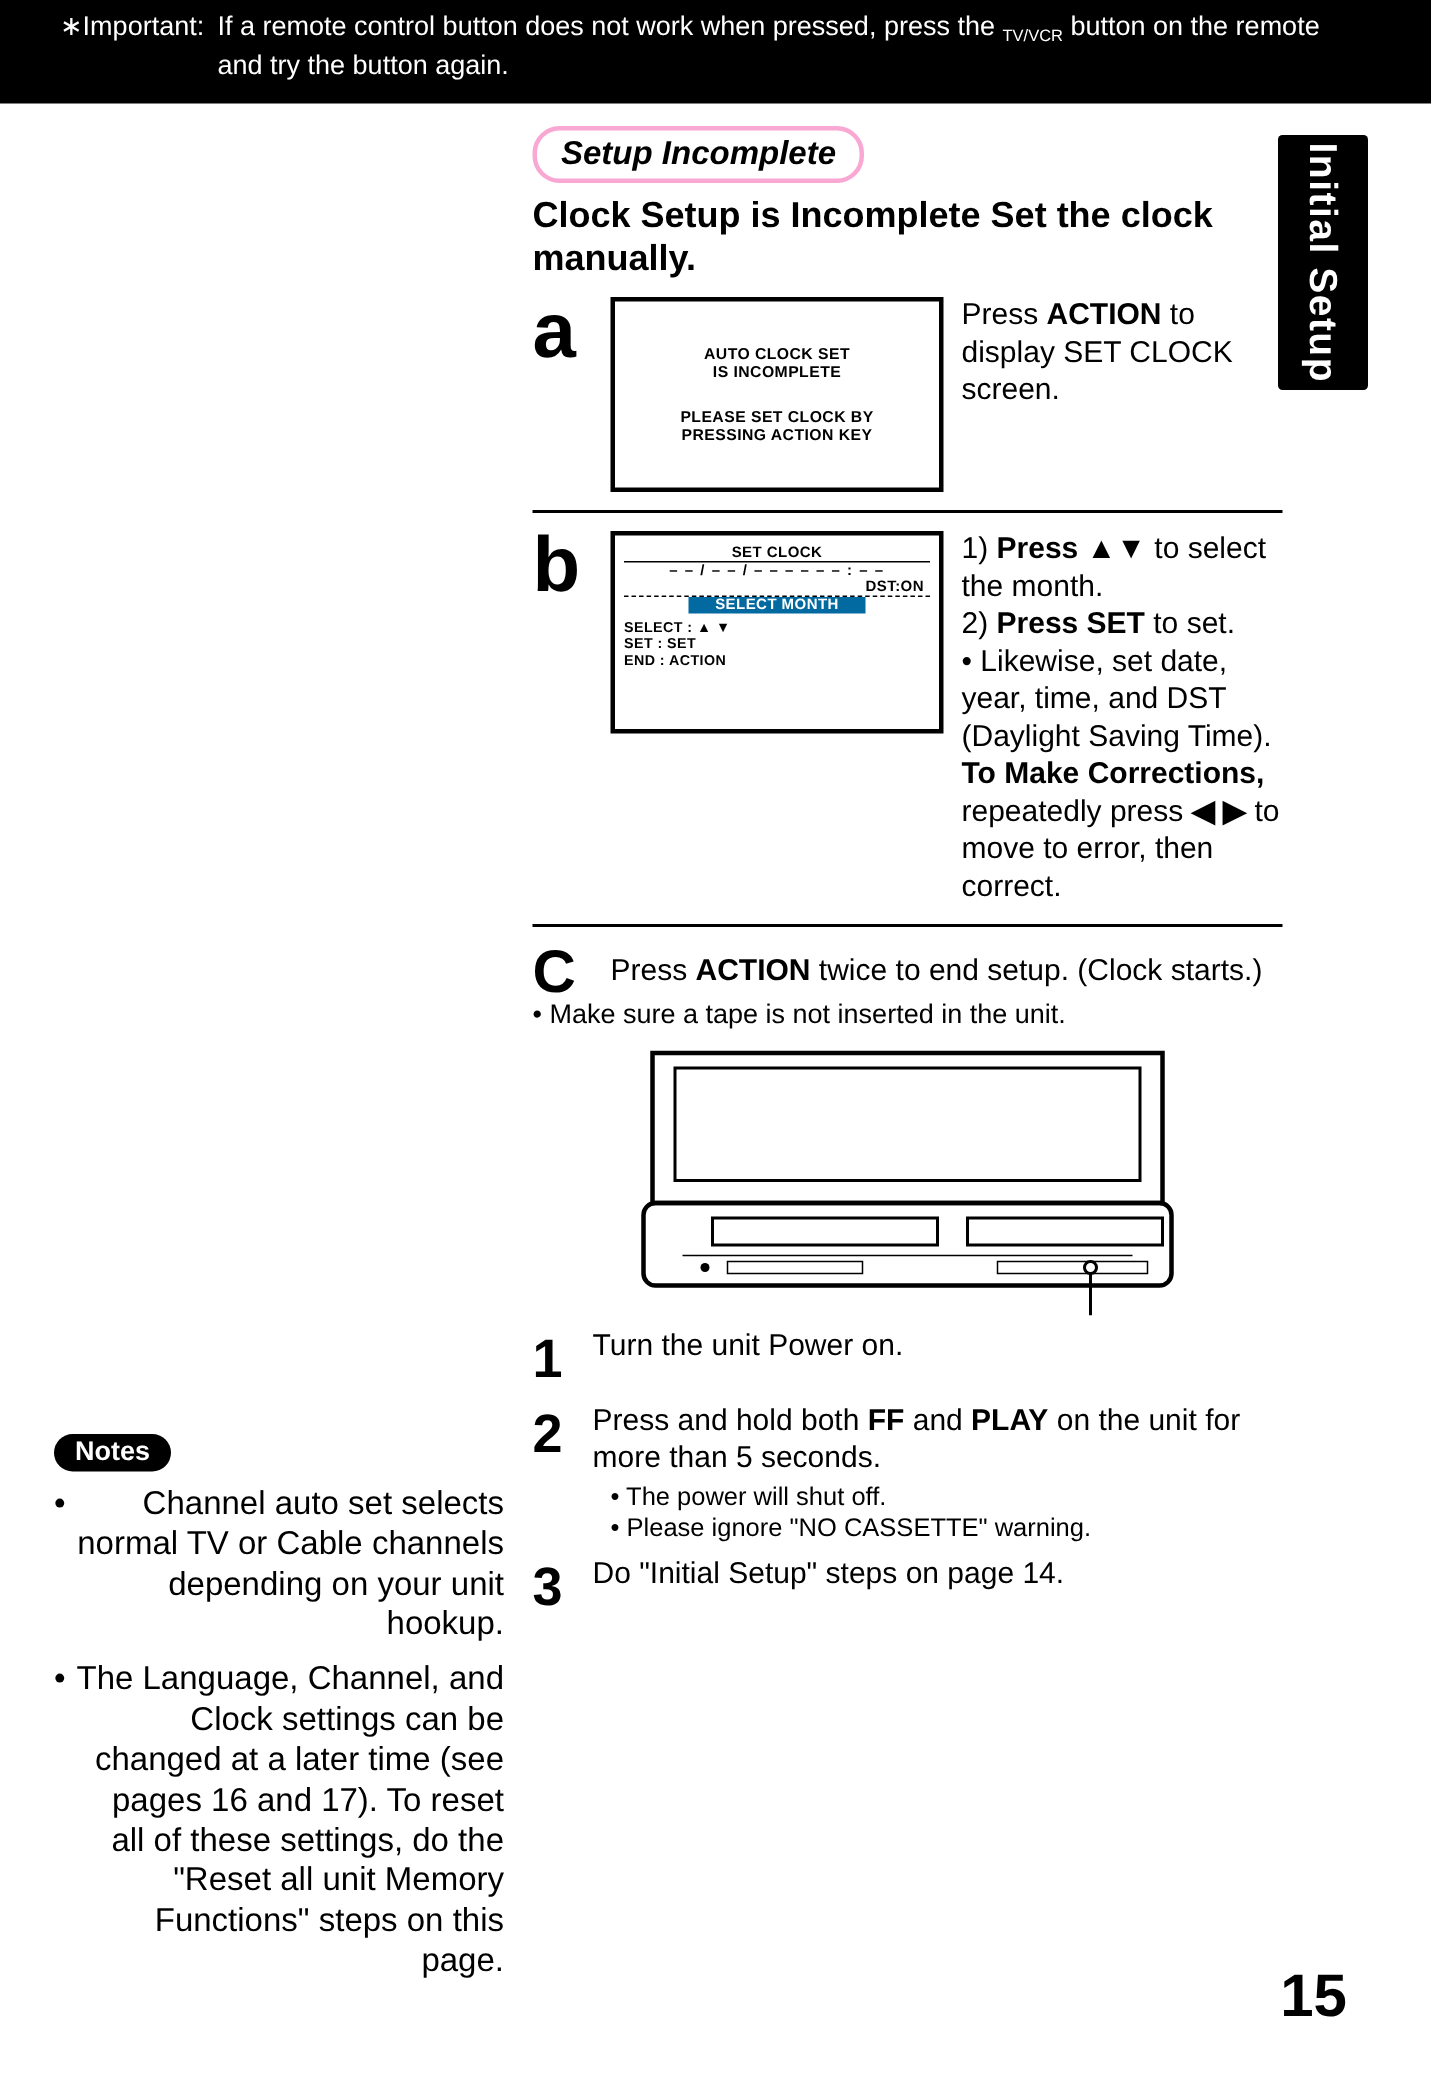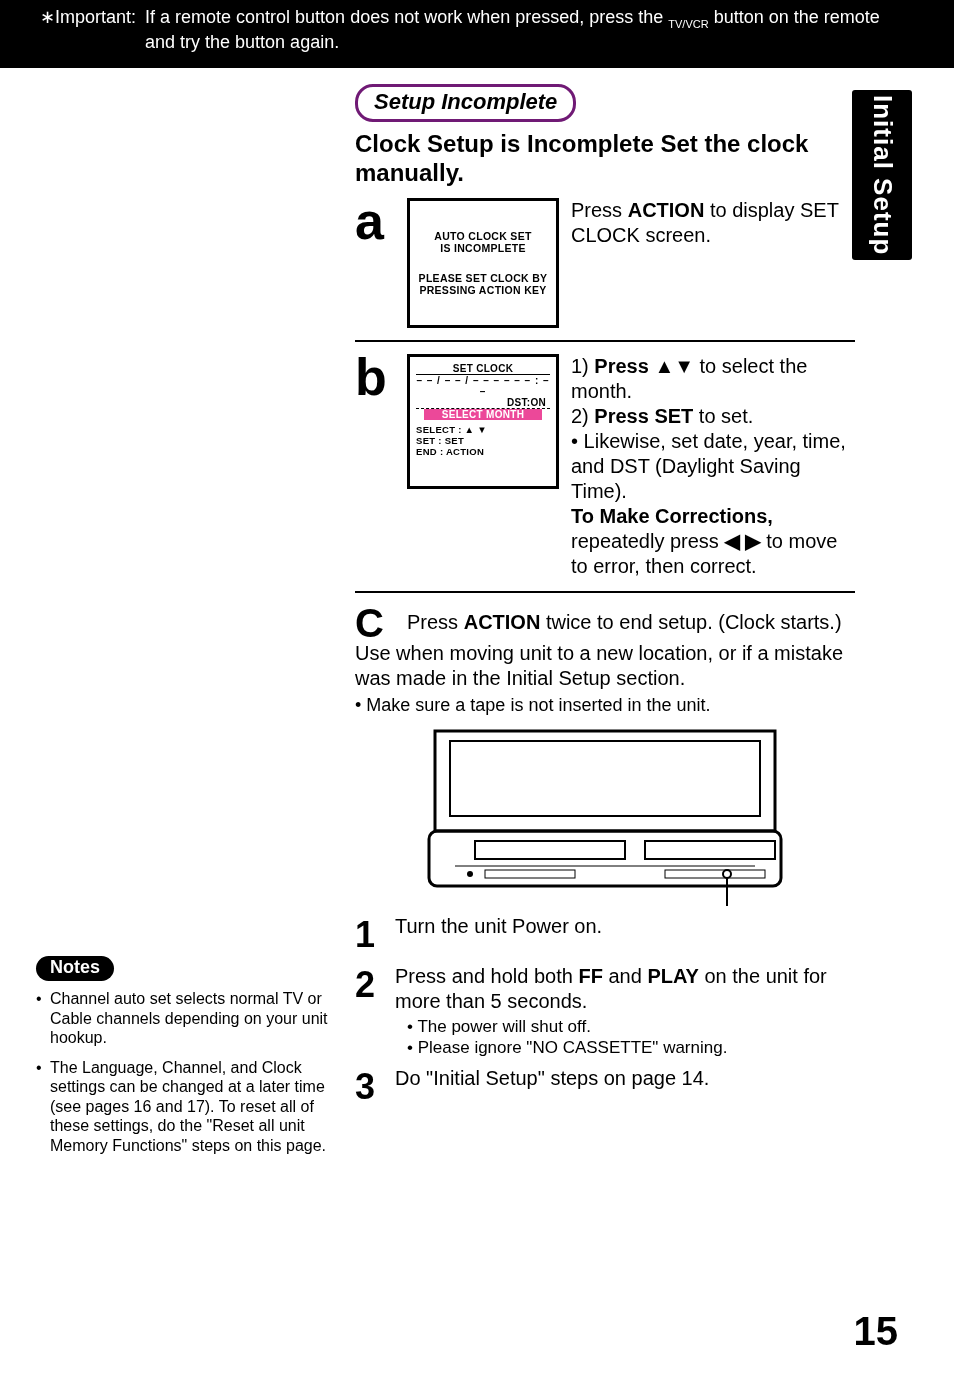--- a/index.html
+++ b/index.html
@@ -39,21 +39,21 @@
     border-radius:3px;
   }
   .main {
     position: absolute;
     left: 355px;
     top: 84px;
     width: 500px;
   }
   .pill {
     display: inline-block;
-    border: 3px solid #701a75;
+    border: 3px solid #f9a8d4;
     border-radius: 18px;
     padding: 2px 16px 4px 16px;
     font-weight: bold;
     font-style: italic;
     font-size: 22px;
     margin-bottom: 8px;
   }
   .heading {
     font-size: 24px;
     font-weight: bold;
@@ -61,30 +61,30 @@
     margin-bottom: 10px;
   }
   .step-row { display:flex; align-items:flex-start; gap:12px; }
   .step-letter { font-size: 52px; font-weight: bold; font-family: Arial, sans-serif; line-height:0.9; width:40px; }
   .osd-box {
     border: 3px solid #000;
     font-family: "Arial Narrow", Arial, sans-serif;
     padding: 8px;
     font-size: 10.5px;
     text-align: center;
-    width: 152px;
+    width: 222px;
     font-weight: bold;
     letter-spacing: 0.3px;
   }
   .osd-a { height:130px; display:flex; flex-direction:column; justify-content:center; gap:18px;}
   .osd-b { height:135px; font-size:10px; padding:6px 6px;}
   .osd-b .sc-title { border-bottom:1px solid #000;}
   .osd-b .dashes { letter-spacing:1px;}
   .osd-b .dst-row { border-bottom:1px dashed #000; text-align:right; padding-right:4px;}
-  .osd-b .hl { background:#ec4899; color:#fff; padding:0 18px; display:inline-block;}
+  .osd-b .hl { background:#0369a1; color:#fff; padding:0 18px; display:inline-block;}
   .osd-b .legend { text-align:left; font-size:9.5px; line-height:1.2; margin-top:4px;}
   .step-desc { font-size:20px; line-height:1.25; flex:1;}
   .bold { font-weight:bold;}
   .rule { border:none; border-top:2px solid #000; margin:12px 0;}
   .black-bar {
     background:#000; color:#fff; font-size:26px; font-weight:bold;
     padding:6px 14px; margin:18px 0 10px 0;
   }
   .reset-intro { font-size:20px; line-height:1.25; margin-bottom:4px;}
   .reset-sub { font-size:18px;}
@@ -95,21 +95,21 @@
   .sub-bullets { font-size:17px; margin-left:12px; margin-top:2px;}
   .sub-bullets div::before { content:"• ";}
   .notes-col {
     position:absolute; left:36px; top:956px; width:300px;
   }
   .notes-pill {
     background:#000; color:#fff; display:inline-block;
     border-radius:14px; padding:1px 14px 3px 14px; font-weight:bold;
     font-size:18px; margin-bottom:8px;
   }
-  .notes-list { font-size:16px; line-height:1.22;}
+  .notes-list { font-size:22px; line-height:1.22;text-align:right;}
   .notes-list li { list-style:none; margin-bottom:10px; position:relative; padding-left:14px;}
   .notes-list li::before { content:"•"; position:absolute; left:0;}
   .page-num {
     position:absolute; right:56px; bottom:30px;
     font-size:40px; font-weight:bold;
   }
   .arrow { font-family: Arial, sans-serif; }
 </style>
 </head>
 <body>
@@ -177,21 +177,20 @@
 
   
   <div class="step-row" style="align-items:center;">
     <div class="step-letter" style="font-size:40px;">C</div>
     <div class="step-desc">
       <span>Press </span><span class="bold">ACTION</span><span> twice to end setup. (Clock starts.)</span>
     </div>
   </div>
 
   
-  <div class="reset-intro">Use when moving unit to a new location, or if a mistake was made in the Initial Setup section.</div>
   <div class="reset-sub">• Make sure a tape is not inserted in the unit.</div>
 
   
   <svg class="unit-svg" width="380" height="180" viewBox="0 0 380 180">
     <rect x="20" y="5" width="340" height="100" fill="none" stroke="#000" stroke-width="3"></rect>
     <rect x="35" y="15" width="310" height="75" fill="none" stroke="#000" stroke-width="2"></rect>
     <rect x="14" y="105" width="352" height="55" rx="8" fill="none" stroke="#000" stroke-width="3"></rect>
     <rect x="60" y="115" width="150" height="18" fill="none" stroke="#000" stroke-width="2"></rect>
     <rect x="230" y="115" width="130" height="18" fill="none" stroke="#000" stroke-width="2"></rect>
     <line x1="40" y1="140" x2="340" y2="140" stroke="#000" stroke-width="1"></line>

